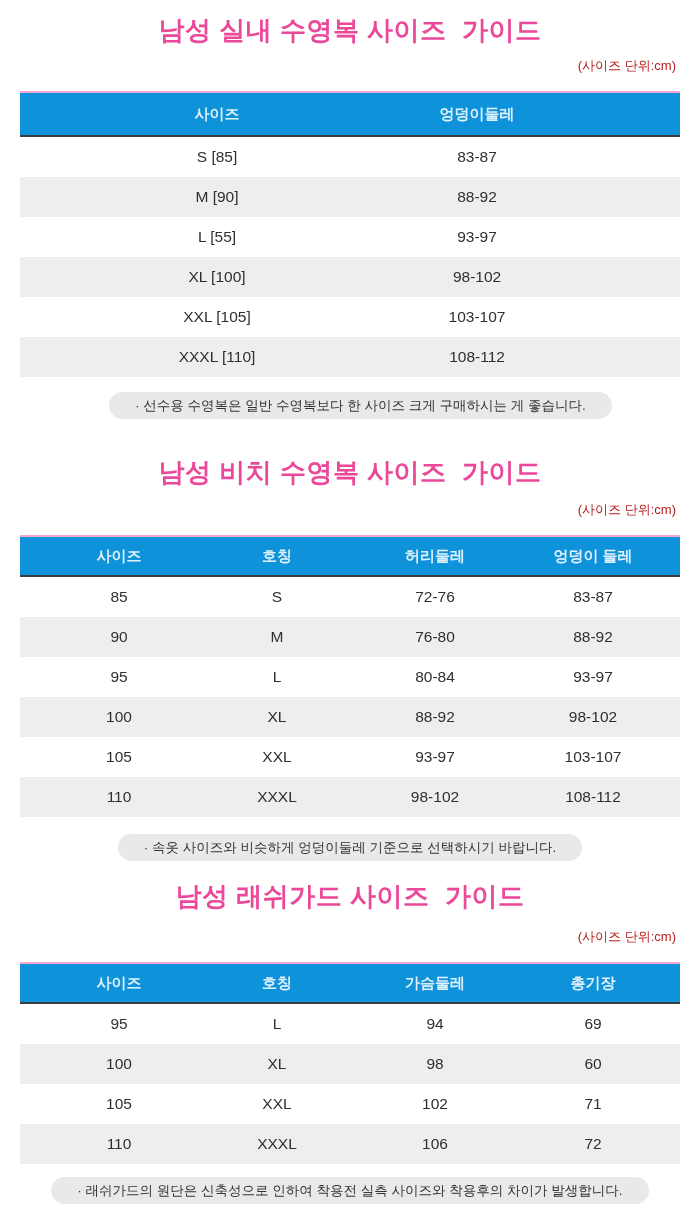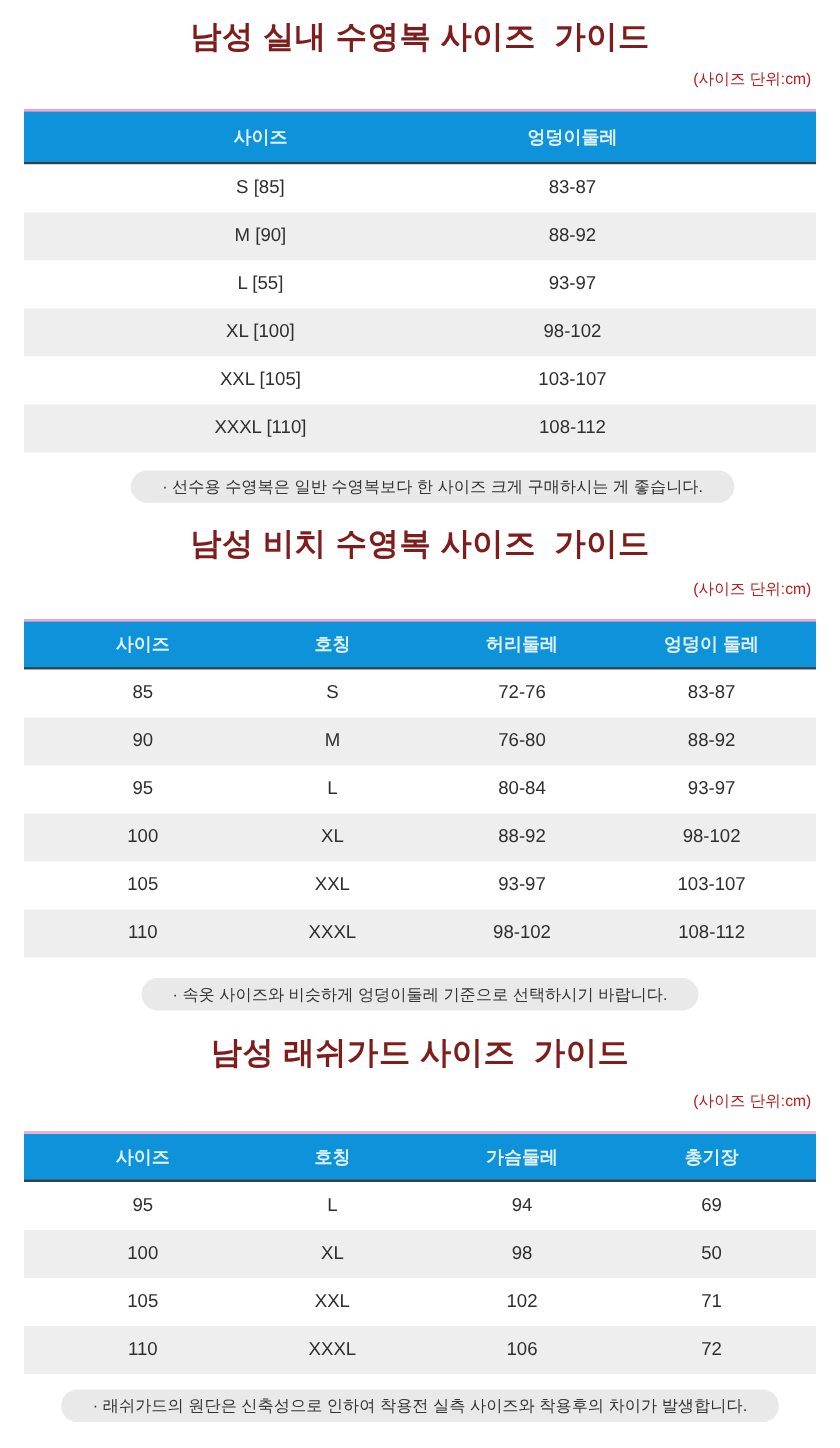--- a/index.html
+++ b/index.html
@@ -3,24 +3,24 @@
 <meta charset="utf-8">
 <style>
   html,body{margin:0;padding:0;background:#ffffff;}
   .page{
     width:700px;height:1207px;margin:0 auto;background:#ffffff;
     font-family:"Liberation Sans","DejaVu Sans",sans-serif;
     color:#2f2f31;overflow:hidden;
   }
   .section-title{
     margin:0;text-align:center;font-size:26px;font-weight:bold;
-    color:#7f1d1d;line-height:34px;white-space:pre;letter-spacing:0.5px;
+    color:#ec4899;line-height:34px;white-space:pre;letter-spacing:0.5px;
   }
   .title-s1{padding-top:13px;}
-  .title-s2{padding-top:17px;}
+  .title-s2{padding-top:36px;}
   .title-s3{padding-top:18px;}
   .unit{
     text-align:right;font-size:13px;color:#b91c1c;
     padding-right:24px;line-height:18px;
   }
   .unit-s1{margin-top:10px;}
   .unit-s2{margin-top:12px;}
   .unit-s3{margin-top:15px;}
   .table{
     width:660px;margin:16px auto 0 auto;
@@ -172,21 +172,21 @@
       <div class="trow cols4">
         <div class="cell">95</div>
         <div class="cell">L</div>
         <div class="cell">94</div>
         <div class="cell">69</div>
       </div>
       <div class="trow alt cols4">
         <div class="cell">100</div>
         <div class="cell">XL</div>
         <div class="cell">98</div>
-        <div class="cell">50</div>
+        <div class="cell">60</div>
       </div>
       <div class="trow cols4">
         <div class="cell">105</div>
         <div class="cell">XXL</div>
         <div class="cell">102</div>
         <div class="cell">71</div>
       </div>
       <div class="trow alt cols4">
         <div class="cell">110</div>
         <div class="cell">XXXL</div>

